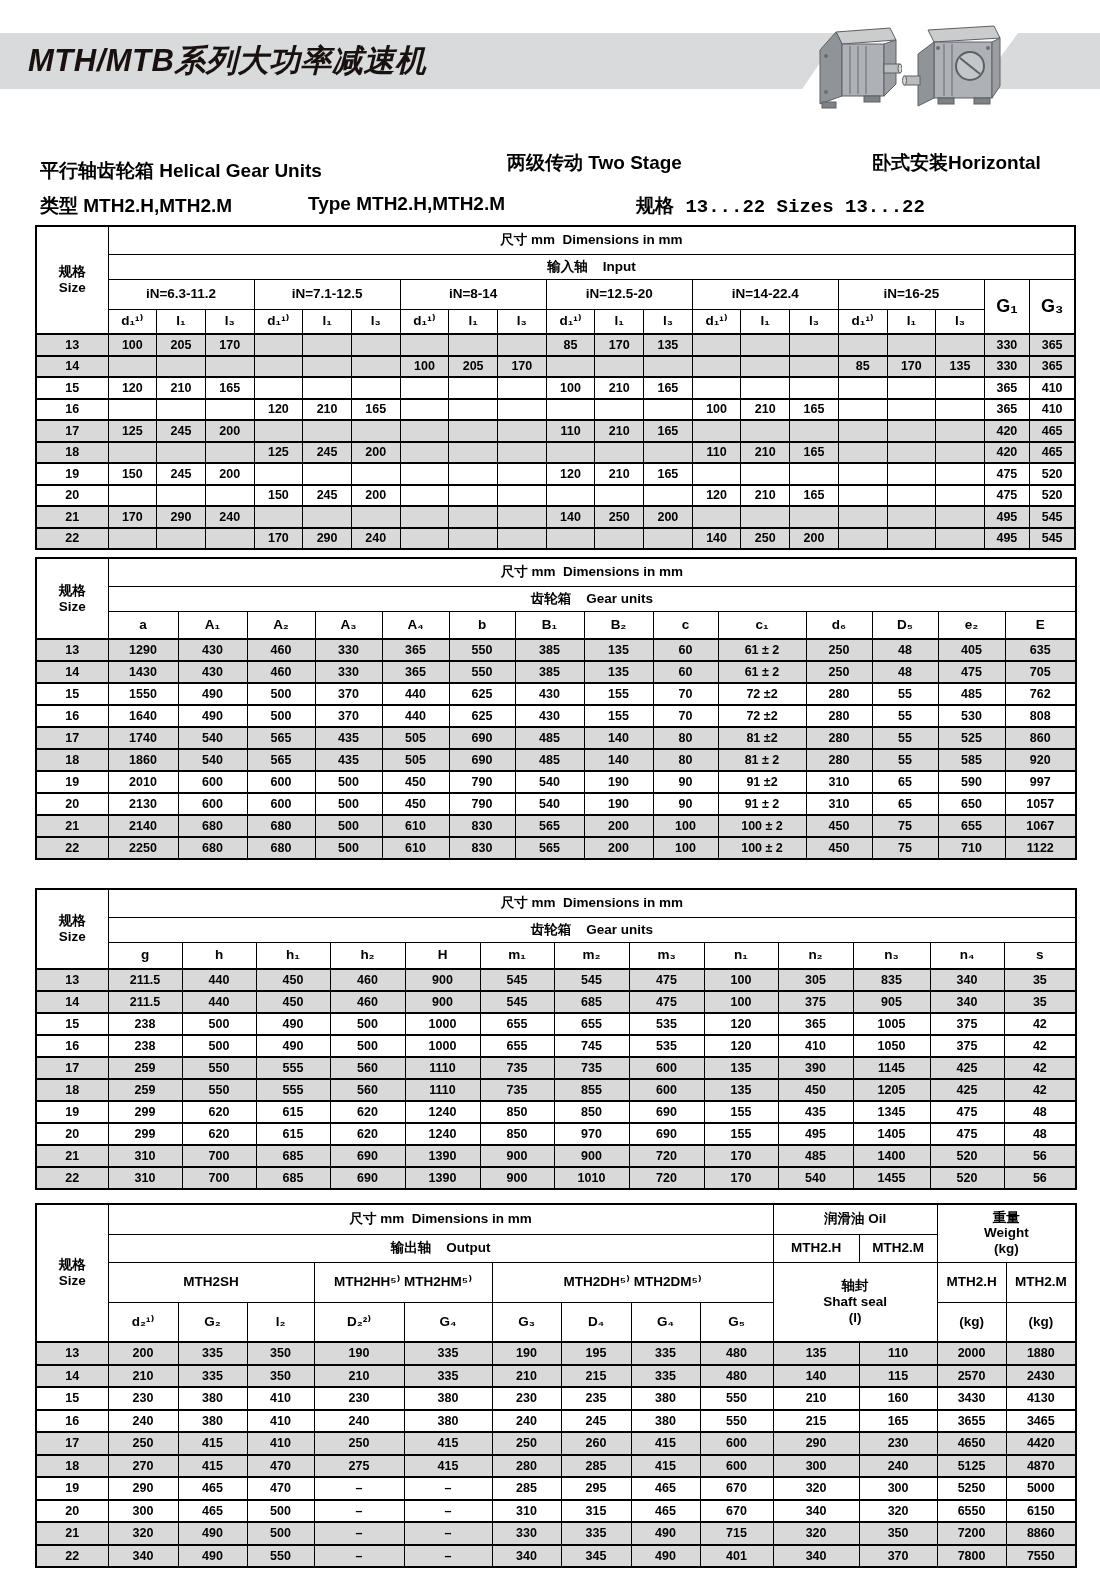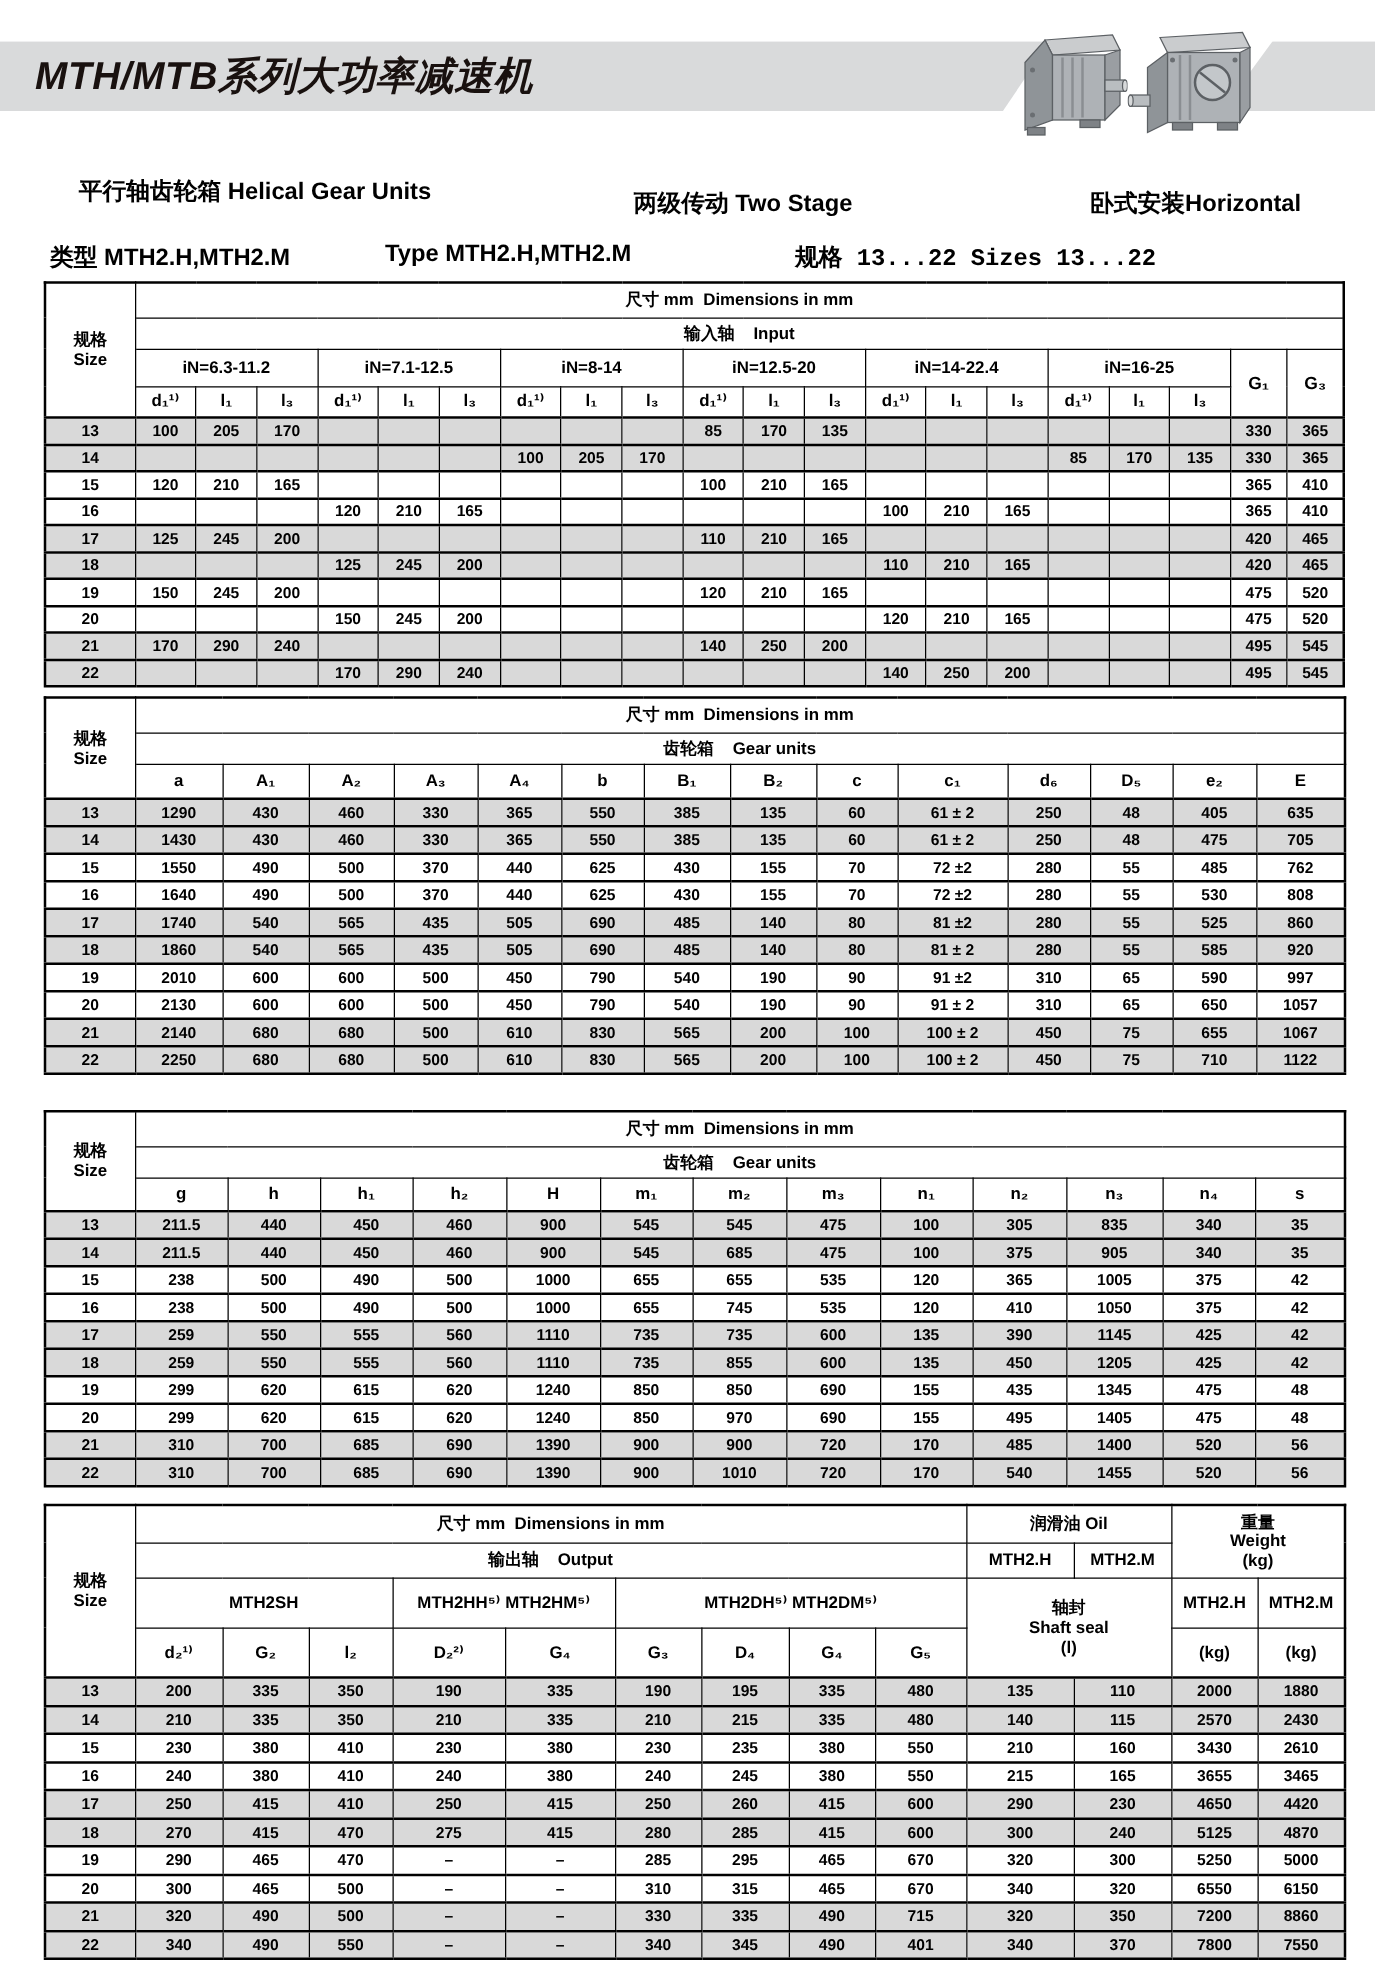--- a/index.html
+++ b/index.html
@@ -29,21 +29,21 @@
     font-weight:bold;overflow:hidden;}
   .t th{font-size:13.5px;line-height:1.15;}
   .t tbody td{font-size:12.5px;border-top:2px solid #000;border-bottom:2px solid #000;}
   .t tbody tr.shaded{background:#d9d9d9;}
   .t1 tbody tr{height:21.5px;}
   .t2 tbody tr,.t3 tbody tr{height:22px;}
   .t4 tbody tr{height:22.5px;}
   .pre{white-space:pre-wrap;}
   .prel{white-space:pre-line;}
   th.size{font-size:13.5px;}
-  th.gcol{font-size:14px;}
+  th.gcol{font-size:18px;}
 </style>
 </head>
 <body>
 
 <div class="band band-left"></div>
 <div class="band band-right"></div>
 <h1 class="title">MTH/MTB系列大功率减速机</h1>
 
 <svg class="gb gb1" width="96" height="100" viewBox="0 0 96 100">
   <polygon points="30,14 84,10 90,22 36,26" fill="#caccce" stroke="#5c6064" stroke-width="1"></polygon>
@@ -70,21 +70,21 @@
   <rect x="2" y="62" width="16" height="9" fill="#b9bdc0" stroke="#5c6064" stroke-width="1"></rect>
   <ellipse cx="2.5" cy="66.5" rx="2" ry="4.5" fill="#d7d9da" stroke="#5c6064" stroke-width="1"></ellipse>
   <line x1="42" y1="30" x2="42" y2="82" stroke="#8a8e92" stroke-width="2"></line>
   <line x1="50" y1="30" x2="50" y2="82" stroke="#8a8e92" stroke-width="2"></line>
   <rect x="36" y="84" width="16" height="6" fill="#7e8286" stroke="#5c6064" stroke-width="1"></rect>
   <rect x="72" y="84" width="16" height="6" fill="#7e8286" stroke="#5c6064" stroke-width="1"></rect>
   <circle cx="86" cy="34" r="2" fill="#6a6e72"></circle>
   <circle cx="36" cy="34" r="2" fill="#6a6e72"></circle>
 </svg>
 
-<span class="sub" style="left:40px;top:140px;margin-left:23px;">平行轴齿轮箱 Helical Gear Units</span>
+<span class="sub" style="left:40px;top:158px;">平行轴齿轮箱 Helical Gear Units</span>
 <span class="sub" style="left:507px;top:150px;">两级传动 Two Stage</span>
 <span class="sub" style="left:872px;top:150px;">卧式安装Horizontal</span>
 <span class="sub" style="left:40px;top:193px;text-align:right;">类型 MTH2.H,MTH2.M</span>
 <span class="sub" style="left:308px;top:193px;">Type MTH2.H,MTH2.M</span>
 <span class="sub" style="left:636px;top:193px;font-family:Liberation Mono, monospace;">规格 13...22 Sizes 13...22</span>
 
 <table class="t t1">
   <colgroup>
     <col style="width:72px">
       <col span="18" style="width:48.7px">
@@ -885,21 +885,21 @@
         <td>410</td>
         <td>230</td>
         <td>380</td>
         <td>230</td>
         <td>235</td>
         <td>380</td>
         <td>550</td>
         <td>210</td>
         <td>160</td>
         <td>3430</td>
-        <td>2610</td>
+        <td>4130</td>
       </tr>
       <tr>
         <td>16</td>
         <td>240</td>
         <td>380</td>
         <td>410</td>
         <td>240</td>
         <td>380</td>
         <td>240</td>
         <td>245</td>

